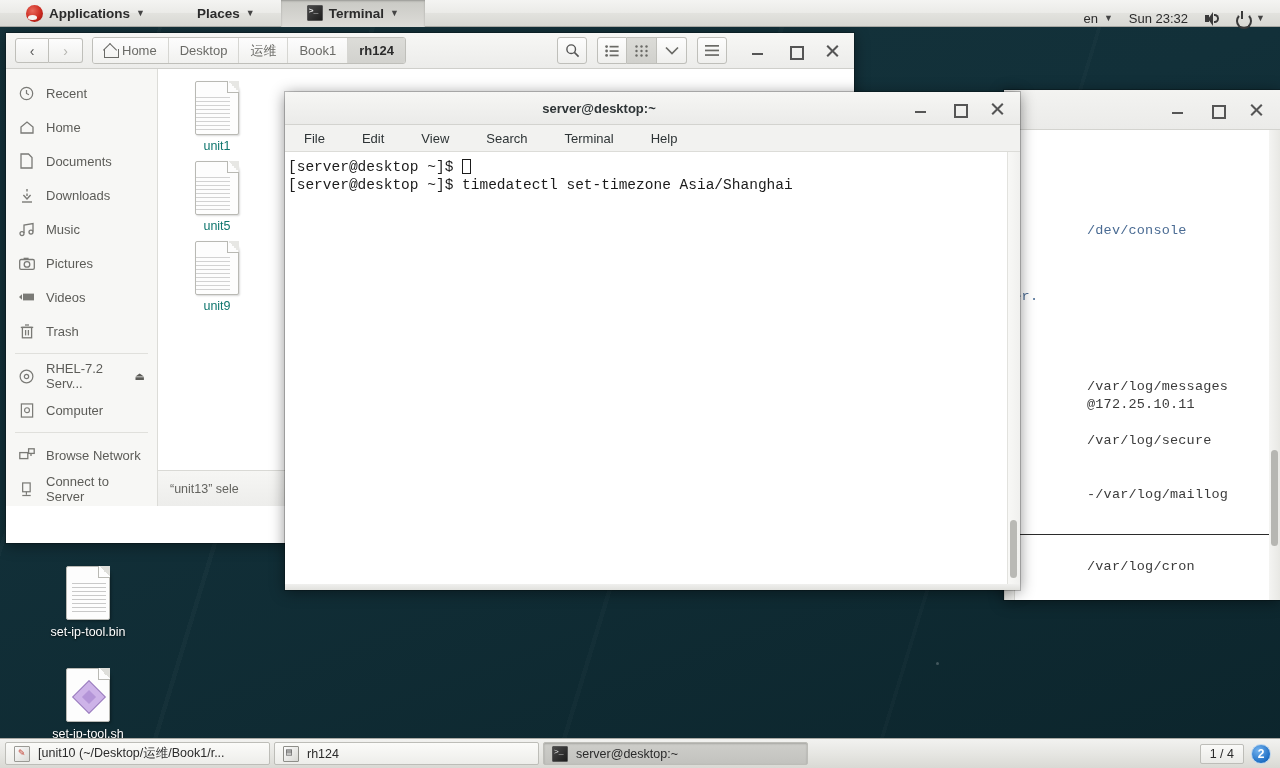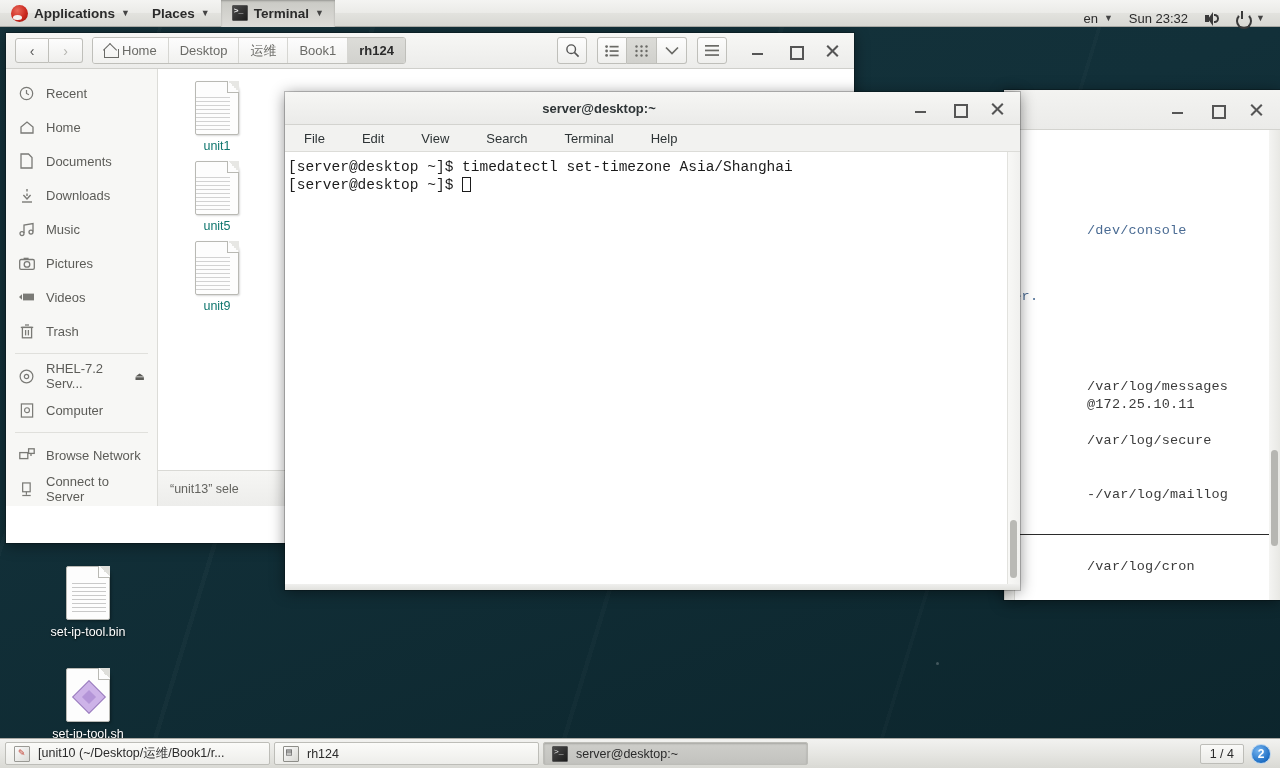--- a/index.html
+++ b/index.html
@@ -31,21 +31,21 @@
 
   
   .top-panel{
     position:absolute; left:0; top:0; width:1280px; height:27px;
     background: linear-gradient(to bottom, #f4f4f2 0%, #ebebe8 48%, #e2e2de 52%, #d8d8d3 100%);
     border-bottom:1px solid #a9a9a4;
     display:flex; align-items:center; font-size:13px; color:#2b2b2b; z-index:60;
   }
   .panel-item{
     display:flex; align-items:center; gap:6px; height:27px;
-    padding:0 11px; font-weight:bold; font-size:13.5px; cursor:default;
+    padding:0 26px; font-weight:bold; font-size:13.5px; cursor:default;
   }
   .panel-item.active{
     background: linear-gradient(to bottom,#c9c9c4,#dddcd8);
     box-shadow: inset 0 1px 2px rgba(0,0,0,0.25);
   }
   .caret-down{ font-size:9px; color:#444; line-height:1; }
   .rh-logo{
     width:17px;height:17px;border-radius:50%;
     background: radial-gradient(circle at 38% 33%, #e96a5c 0%, #cc2a20 55%, #8f130c 100%);
     position:relative;
@@ -557,22 +557,22 @@
     </div>
     <div class="term-menu">
       <div class="menu-item">File</div>
       <div class="menu-item">Edit</div>
       <div class="menu-item">View</div>
       <div class="menu-item">Search</div>
       <div class="menu-item">Terminal</div>
       <div class="menu-item">Help</div>
     </div>
     <div class="term-body">
+      <div class="tline"><span>[server@desktop ~]$ </span><span class="cursor-box"></span></div>
       <div class="tline">[server@desktop ~]$ timedatectl set-timezone Asia/Shanghai</div>
-      <div class="tline"><span>[server@desktop ~]$ </span><span class="cursor-box"></span></div>
       <div class="term-scroll">
         <div class="term-thumb"></div>
       </div>
       <div class="term-bottom-bar"></div>
     </div>
   </div>
 
   <div class="dicon" style="left:33px; top:566px;">
     <div class="glyph lines"></div>
     <div class="dlabel">set-ip-tool.bin</div>

